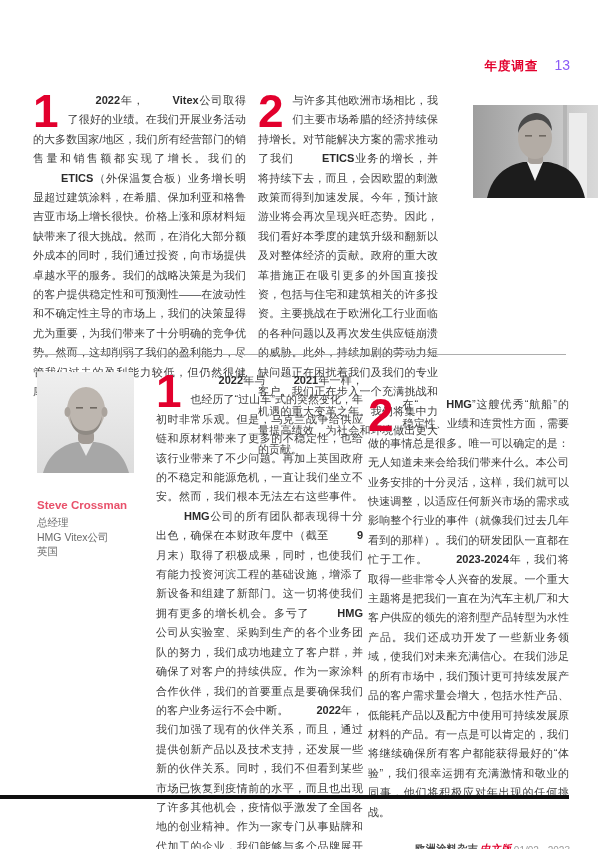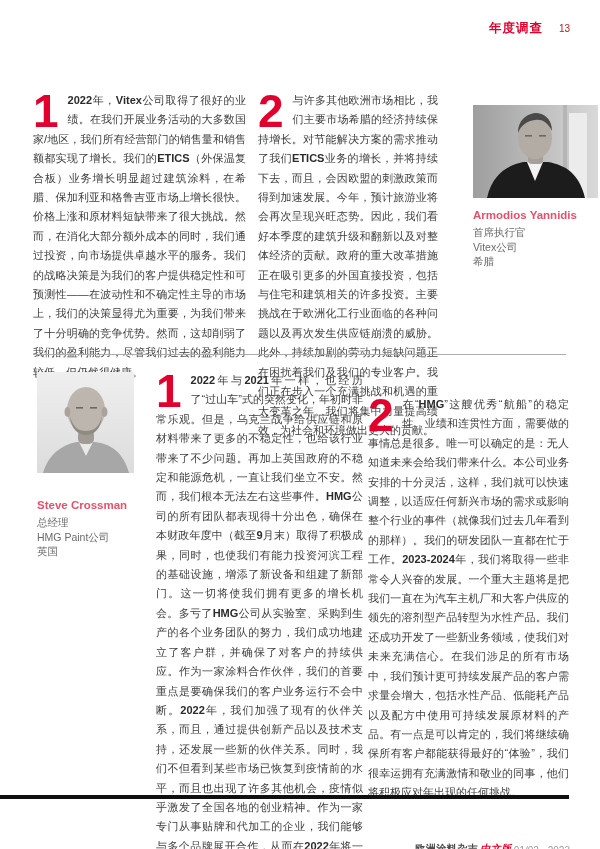--- a/index.html
+++ b/index.html
@@ -5,26 +5,26 @@
   * { margin:0; padding:0; box-sizing:border-box; }
   html,body { background:#ffffff; }
   body { font-family:"Liberation Sans","DejaVu Sans",sans-serif; }
   .page {
     position:relative; width:600px; height:849px; background:#ffffff;
     overflow:hidden; margin:0 auto;
   }
   
   .header { position:absolute; top:20px; right:30px; display:flex; align-items:baseline; gap:16px; }
   .header .section-label { font-size:12.5px; font-weight:bold; color:#e2002d; letter-spacing:1px; }
-  .header .page-number { font-size:10px; color:#b91c1c; }
+  .header .page-number { font-size:14px; color:#8b5cf6;margin-top:37px; }
 
   
   .col { position:absolute; font-size:11px; line-height:19.4px; color:#3d3d3d; text-align:justify; }
   .col p { text-align:justify; }
-  .col b { color:#2b2b2b; }
+  .col b { color:#2b2b2b;margin-left:28px; }
   .dropcap {
     float:left; font-size:46px; line-height:34px; font-weight:bold; color:#e2002d;
     margin:3px 9px 0 0; font-family:"Liberation Sans",sans-serif;
   }
   .col-top-1 { left:33px;  top:91px;  width:213px; }
   .col-top-2 { left:258px; top:91px;  width:180px; }
   .col-bot-1 { left:156px; top:371px; width:207px; }
   .col-bot-2 { left:368px; top:371px; width:201px; }
   .col-bot-2 .second-block { margin-top:24px; }
 
@@ -92,26 +92,20 @@
 
       <ellipse cx="62" cy="33" rx="17" ry="21" fill="#b3aca5"></ellipse>
 
       <path d="M45,28 C45,12 58,8 63,8 C70,8 79,13 79,26 C74,16 68,14 62,15 C54,16 48,20 45,28 Z" fill="#4a4a4a"></path>
 
       <rect x="52" y="30" width="7" height="1.6" fill="#6e6861"></rect>
       <rect x="66" y="30" width="7" height="1.6" fill="#6e6861"></rect>
     </svg>
   </div>
 
-  <div class="caption caption-1">
-    <div class="person-name">Armodios Yannidis</div>
-    <div class="cap-line">首席执行官</div>
-    <div class="cap-line">Vitex公司</div>
-    <div class="cap-line">希腊</div>
-  </div>
 
   <div class="divider"></div>
 
   <div class="photo photo-2">
     <svg viewBox="0 0 97 101" preserveAspectRatio="none">
       <defs>
         <linearGradient id="bg2" x1="0" y1="0" x2="0" y2="1">
           <stop offset="0" stop-color="#efefef"></stop>
           <stop offset="1" stop-color="#dcdcdc"></stop>
         </linearGradient>
@@ -131,21 +125,21 @@
       <ellipse cx="67.5" cy="40" rx="3" ry="5" fill="#aaa39c"></ellipse>
 
       <rect x="39" y="35" width="7" height="1.6" fill="#6e6861"></rect>
       <rect x="53" y="35" width="7" height="1.6" fill="#6e6861"></rect>
     </svg>
   </div>
 
   <div class="caption caption-2">
     <div class="person-name">Steve Crossman</div>
     <div class="cap-line">总经理</div>
-    <div class="cap-line">HMG Paint公司</div>
+    <div class="cap-line">HMG Vitex公司</div>
     <div class="cap-line">英国</div>
   </div>
 
   <div class="col col-bot-1">
     <p>
       <span class="dropcap">1</span><span><b>2022</b>年与<b>2021</b>年一样，也经历了“过山车”式的突然变化，年初时非常乐观。但是，乌克兰战争给供应链和原材料带来了更多的不稳定性，也给该行业带来了不少问题。再加上英国政府的不稳定和能源危机，一直让我们坐立不安。然而，我们根本无法左右这些事件。<b>HMG</b>公司的所有团队都表现得十分出色，确保在本财政年度中（截至<b>9</b>月末）取得了积极成果，同时，也使我们有能力投资河滨工程的基础设施，增添了新设备和组建了新部门。这一切将使我们拥有更多的增长机会。多亏了<b>HMG</b>公司从实验室、采购到生产的各个业务团队的努力，我们成功地建立了客户群，并确保了对客户的持续供应。作为一家涂料合作伙伴，我们的首要重点是要确保我们的客户业务运行不会中断。<b>2022</b>年，我们加强了现有的伙伴关系，而且，通过提供创新产品以及技术支持，还发展一些新的伙伴关系。同时，我们不但看到某些市场已恢复到疫情前的水平，而且也出现了许多其他机会，疫情似乎激发了全国各地的创业精神。作为一家专门从事贴牌和代加工的企业，我们能够与多个品牌展开合作，从而在<b>2022</b>年将一些特殊和独特的产品推向了市场。未来还会推出更多产品。今年，我们在产品方面取得的最大成功是我们的涂料（单组分金属直涂料，即底面合一涂料），作为产品系列中的一个新成员，我们十分高兴看到市场对它的反应是如</span>
     </p>
   </div>
 
   <div class="col col-bot-2">

